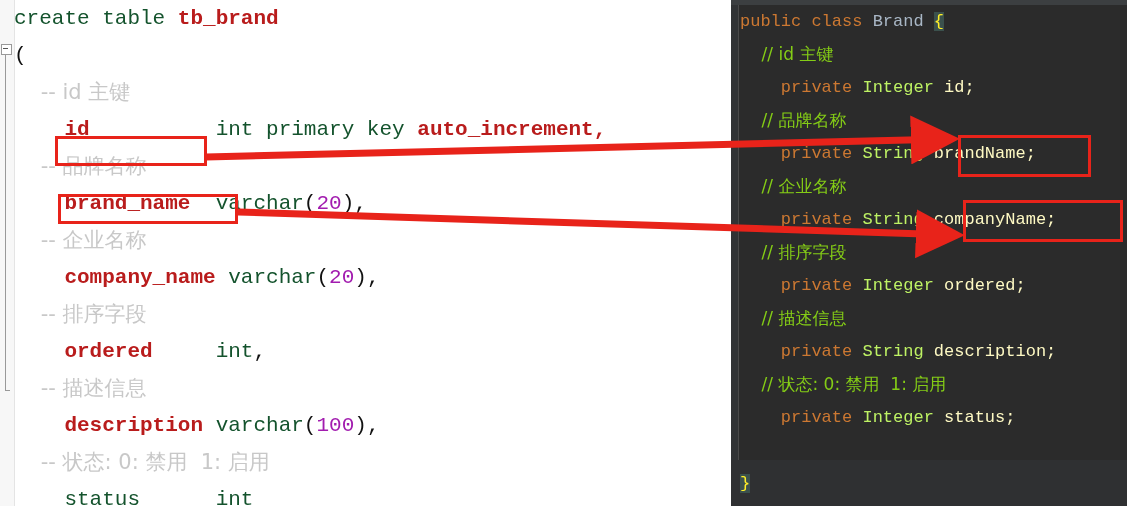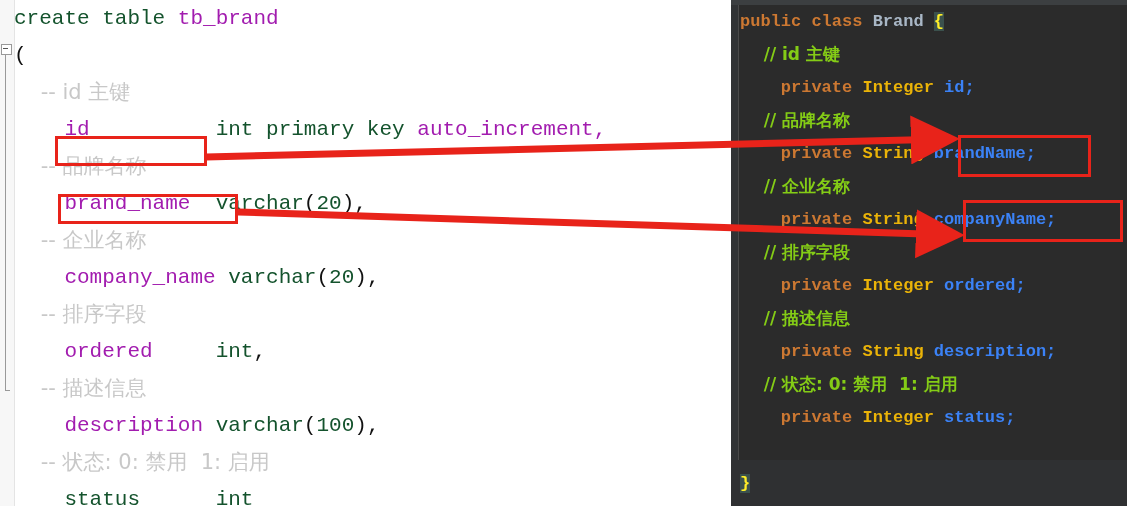--- a/index.html
+++ b/index.html
@@ -39,23 +39,23 @@
 
   .sql-code{
     position:absolute;left:14px;top:0;
     font-size:21px;
     line-height:37px;
     white-space:pre;
     letter-spacing:0px;
   }
   .sql-code .ln{ display:block; height:37px; }
   .kw   { color:#14532d; }
-  .plain{ color:#a21caf; }
+  .plain{ color:#b91c1c;font-weight:bold; }
   .cmt  { color:#c8c8c8;text-align:center; }
-  .num  { color:#14532d; }
+  .num  { color:#a21caf; }
   .punc { color:#111111; }
   .cn   { font-family:"DejaVu Sans","Liberation Sans",sans-serif; }
 
   
   .java-pane{
     position:absolute;left:731px;top:0;width:396px;height:506px;
     background:#2b2b2b;
     overflow:hidden;
   }
   .java-topbar{
@@ -67,25 +67,25 @@
   }
   .java-bottombar{
     position:absolute;left:0;bottom:0;width:396px;height:46px;background:#2f3032;
   }
   .java-code{
     position:absolute;left:9px;top:5px;
     font-size:17px;
     line-height:33px;
     white-space:pre;
   }
-  .java-code .ln{ display:block; height:33px;font-weight:bold; }
+  .java-code .ln{ display:block; height:33px; }
   .jkw   { color:#cc7832; }
-  .jtype { color:#eab308; }
+  .jtype { color:#bef264; }
   .jcls  { color:#a9b7c6; }
-  .jfld  { color:#3b82f6; }
+  .jfld  { color:#fef9c3; }
   .jcmt  { color:#84cc16; }
   .jpunc { color:#a9b7c6; }
   .brace-hl{ background:#3b514d; color:#ffef28; }
 
   
   .overlay{position:absolute;left:0;top:0;width:1127px;height:506px;pointer-events:none;}
 
   .hlbox{position:absolute;border:3px solid #e8231a;box-sizing:border-box;}
   .hl-brand-sql   { left:55px;  top:136px; width:152px; height:30px; }
   .hl-company-sql { left:58px;  top:194px; width:180px; height:30px; }

